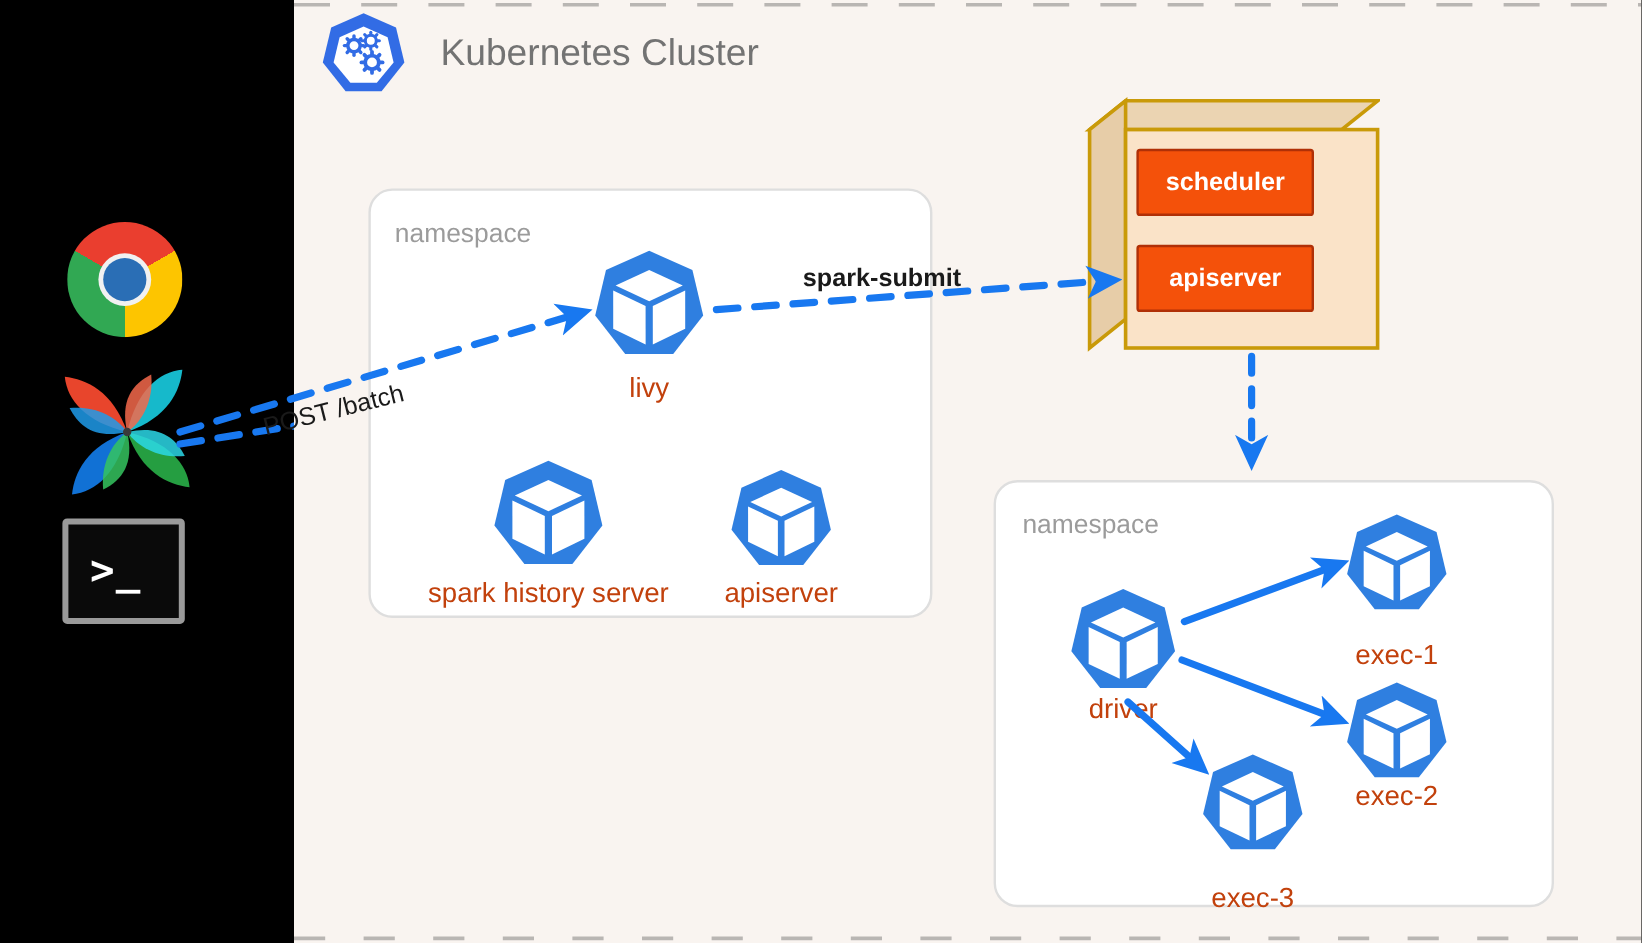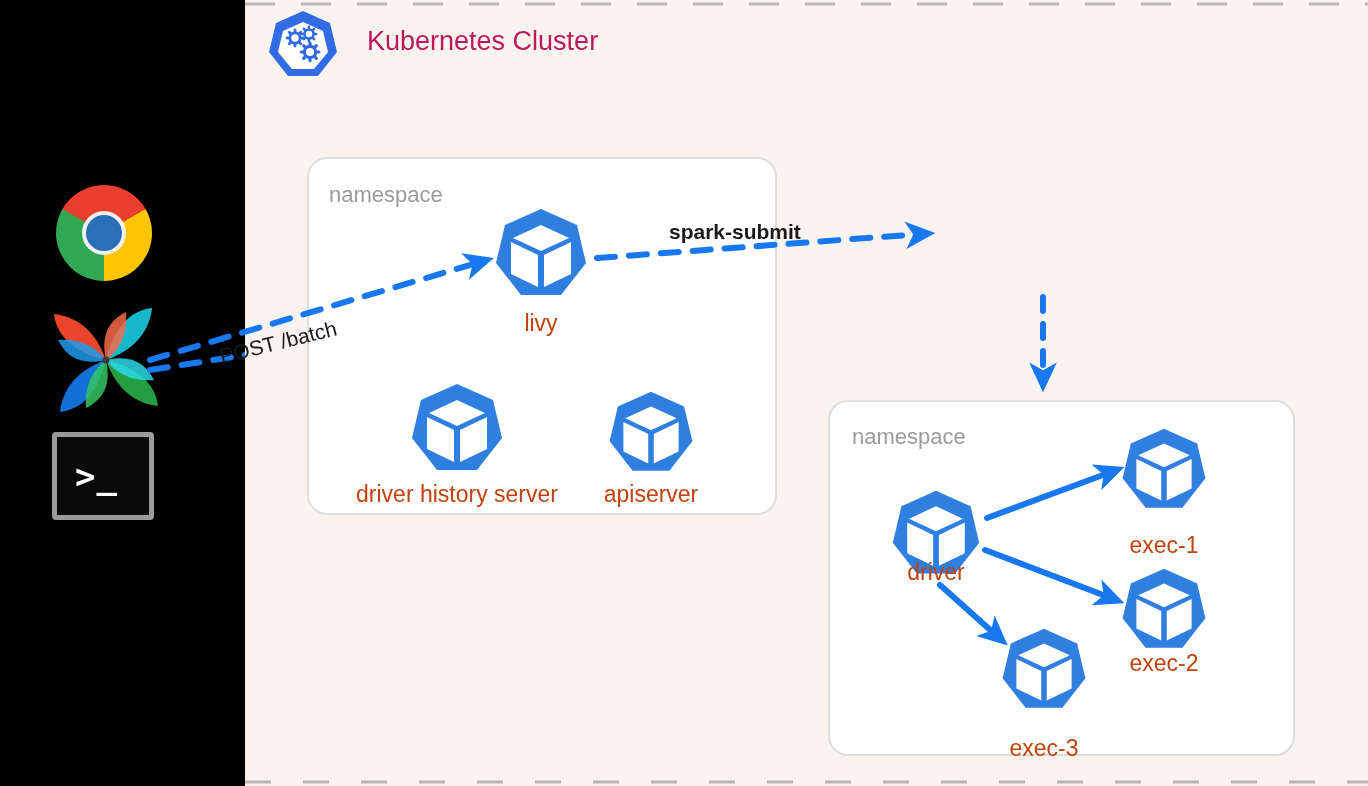--- a/index.html
+++ b/index.html
@@ -73,21 +73,21 @@
     width: 1123px; height: 786px;
     background: #F9F4F0;
   }
   .edge-ticks { position: absolute; left: 0; width: 1123px; height: 6px; opacity: .30; }
   .edge-ticks.top { top: 1px; }
   .edge-ticks.bottom { bottom: 1px; }
 
   
   #cluster-title {
     position: absolute; left: 122px; top: 26px;
-    font-size: 27px; color: #be185d;
+    font-size: 31px; color: #737373;
   }
   #k8s-logo { position: absolute; left: 20px; top: 8px; width: 76px; height: 76px; }
 
   
   .ns-panel {
     position: absolute;
     background: #FFFFFF;
     border: 2px solid #DEDEDE;
     border-radius: 20px;
   }
@@ -248,20 +248,29 @@
       </g>
     </svg>
     <div id="cluster-title">Kubernetes Cluster</div>
 
     <div class="ns-panel" id="ns-apps"></div>
     <div class="ns-label" id="ns-apps-label">namespace</div>
 
     <div class="ns-panel" id="ns-exec"></div>
     <div class="ns-label" id="ns-exec-label">namespace</div>
 
+    <div id="control-plane">
+      <svg width="250" height="215" viewBox="0 0 250 215">
+        <polygon points="8,28 38,4 248,4 218,28" fill="#EBD4B2" stroke="#C99A09" stroke-width="3"></polygon>
+        <polygon points="8,28 8,210 38,186 38,4" fill="#E7CDA8" stroke="#C99A09" stroke-width="3"></polygon>
+        <rect x="38" y="28" width="210" height="182" fill="#FAE3C8" stroke="#C99A09" stroke-width="3"></rect>
+      </svg>
+      <div class="cp-item" id="cp-scheduler">scheduler</div>
+      <div class="cp-item" id="cp-apiserver">apiserver</div>
+    </div>
 
     <div class="pod" style="left:246px; top:205px; width:100px; height:100px;">
       <svg width="100" height="100" viewBox="0 0 100 100">
         <polygon points="50,4 86,20 95,58 70,90 30,90 5,58 14,20" fill="#2F7FE0"></polygon>
         <g fill="#FFFFFF">
           <polygon points="50,20 78,33 50,46 22,33"></polygon>
           <polygon points="20,37 47,50 47,82 20,69"></polygon>
           <polygon points="80,37 53,50 53,82 80,69"></polygon>
         </g>
       </svg>
@@ -271,21 +280,21 @@
     <div class="pod" style="left:162px; top:380px; width:100px; height:100px;">
       <svg width="100" height="100" viewBox="0 0 100 100">
         <polygon points="50,4 86,20 95,58 70,90 30,90 5,58 14,20" fill="#2F7FE0"></polygon>
         <g fill="#FFFFFF">
           <polygon points="50,20 78,33 50,46 22,33"></polygon>
           <polygon points="20,37 47,50 47,82 20,69"></polygon>
           <polygon points="80,37 53,50 53,82 80,69"></polygon>
         </g>
       </svg>
     </div>
-    <div class="pod-label" style="left:92px; top:481px; width:240px;">driver history server</div>
+    <div class="pod-label" style="left:92px; top:481px; width:240px;">spark history server</div>
 
     <div class="pod" style="left:360px; top:388px; width:92px; height:92px;">
       <svg width="92" height="92" viewBox="0 0 100 100">
         <polygon points="50,4 86,20 95,58 70,90 30,90 5,58 14,20" fill="#2F7FE0"></polygon>
         <g fill="#FFFFFF">
           <polygon points="50,20 78,33 50,46 22,33"></polygon>
           <polygon points="20,37 47,50 47,82 20,69"></polygon>
           <polygon points="80,37 53,50 53,82 80,69"></polygon>
         </g>
       </svg>
@@ -295,21 +304,21 @@
     <div class="pod" style="left:643px; top:487px; width:96px; height:96px;">
       <svg width="96" height="96" viewBox="0 0 100 100">
         <polygon points="50,4 86,20 95,58 70,90 30,90 5,58 14,20" fill="#2F7FE0"></polygon>
         <g fill="#FFFFFF">
           <polygon points="50,20 78,33 50,46 22,33"></polygon>
           <polygon points="20,37 47,50 47,82 20,69"></polygon>
           <polygon points="80,37 53,50 53,82 80,69"></polygon>
         </g>
       </svg>
     </div>
-    <div class="pod-label" style="left:643px; top:559px; width:96px;">driver</div>
+    <div class="pod-label" style="left:643px; top:577px; width:96px;">driver</div>
 
     <div class="pod" style="left:873px; top:425px; width:92px; height:92px;">
       <svg width="92" height="92" viewBox="0 0 100 100">
         <polygon points="50,4 86,20 95,58 70,90 30,90 5,58 14,20" fill="#2F7FE0"></polygon>
         <g fill="#FFFFFF">
           <polygon points="50,20 78,33 50,46 22,33"></polygon>
           <polygon points="20,37 47,50 47,82 20,69"></polygon>
           <polygon points="80,37 53,50 53,82 80,69"></polygon>
         </g>
       </svg>

